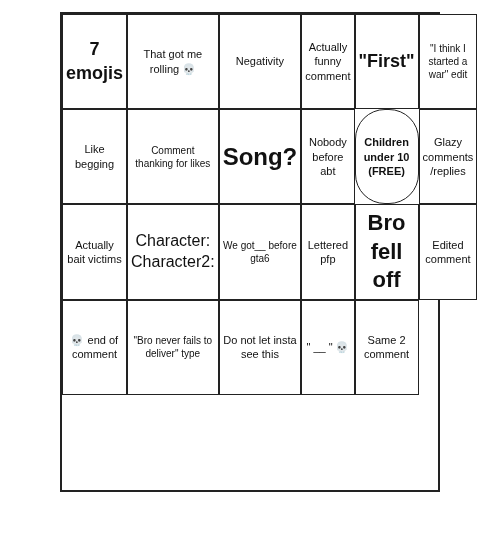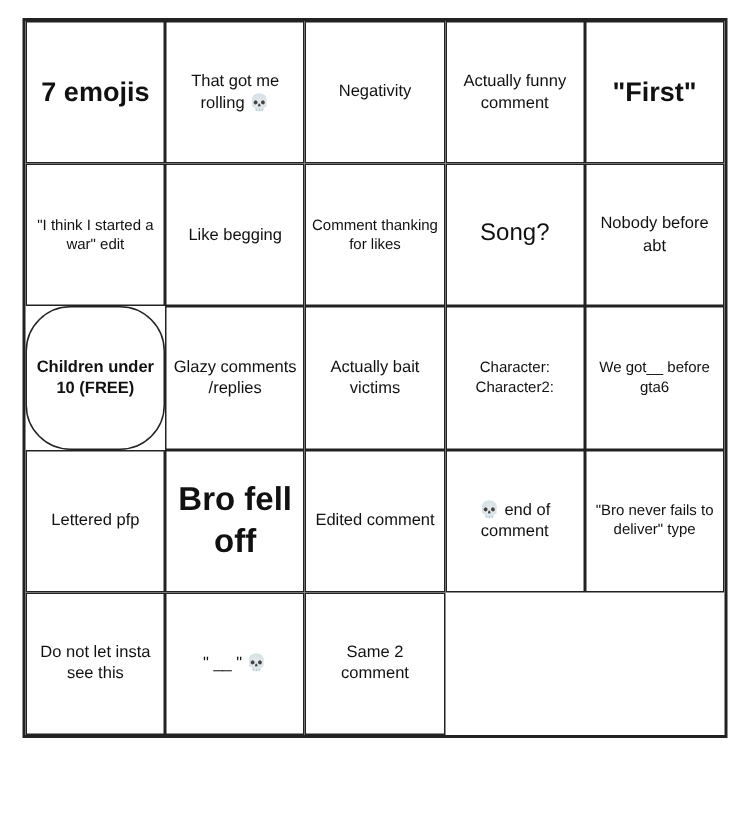--- a/index.html
+++ b/index.html
@@ -21,23 +21,23 @@
       font-weight: bold;
       color: #222;
       letter-spacing: 2px;
     }
     .bingo-title span {
       width: 80px;
       text-align: center;
     }
     .bingo-grid {
       display: grid;
-      grid-template-columns: repeat(5, 1fr);
+      grid-template-columns: repeat(6, 1fr);
       grid-template-rows: repeat(5, 1fr);
-      width: 470px;
+      width: 380px;
       height: 480px;
       border: 2px solid #222;
     }
     .cell {
       border: 1.5px solid #222;
       display: flex;
       align-items: center;
       justify-content: center;
       text-align: center;
       padding: 3px;
@@ -60,26 +60,26 @@
 
 <div class="bingo-grid">
 <div class="cell" style="font-size: 18px; font-weight: bold;">7 emojis</div>
     <div class="cell" style="font-size: 11px;">That got me rolling 💀</div>
     <div class="cell" style="font-size: 11px;">Negativity</div>
     <div class="cell" style="font-size: 11px;">Actually funny comment</div>
     <div class="cell" style="font-size: 18px; font-weight: bold;">"First"</div>
     <div class="cell" style="font-size: 10px;">"I think I started a war" edit</div>
     <div class="cell" style="font-size: 11px;">Like begging</div>
     <div class="cell" style="font-size: 10px;">Comment thanking for likes</div>
-    <div class="cell" style="font-size: 16px; font-weight: normal;">Song?</div>
+    <div class="cell" style="font-size: 24px; font-weight: bold;">Song?</div>
     <div class="cell" style="font-size: 11px;">Nobody before abt</div>
     <div class="cell" style="font-size: 11px; font-weight: bold; border-radius: 30px;">Children under 10 (FREE)</div>
     <div class="cell" style="font-size: 11px;">Glazy comments /replies</div>
     <div class="cell" style="font-size: 11px;">Actually bait victims</div>
-    <div class="cell" style="font-size: 10px; text-align: center;">Character:
+    <div class="cell" style="font-size: 16px; text-align: center;">Character:
 Character2:</div>
     <div class="cell" style="font-size: 10px;">We got__ before gta6</div>
     <div class="cell" style="font-size: 11px;">Lettered pfp</div>
     <div class="cell" style="font-size: 22px; font-weight: bold;">Bro fell off</div>
     <div class="cell" style="font-size: 11px;">Edited comment</div>
     <div class="cell" style="font-size: 11px;">💀 end of comment</div>
     <div class="cell" style="font-size: 10px;">"Bro never fails to deliver" type</div>
     <div class="cell" style="font-size: 11px;">Do not let insta see this</div>
     <div class="cell" style="font-size: 11px;">" __ " 💀</div>
     <div class="cell" style="font-size: 11px;">Same 2 comment</div>

